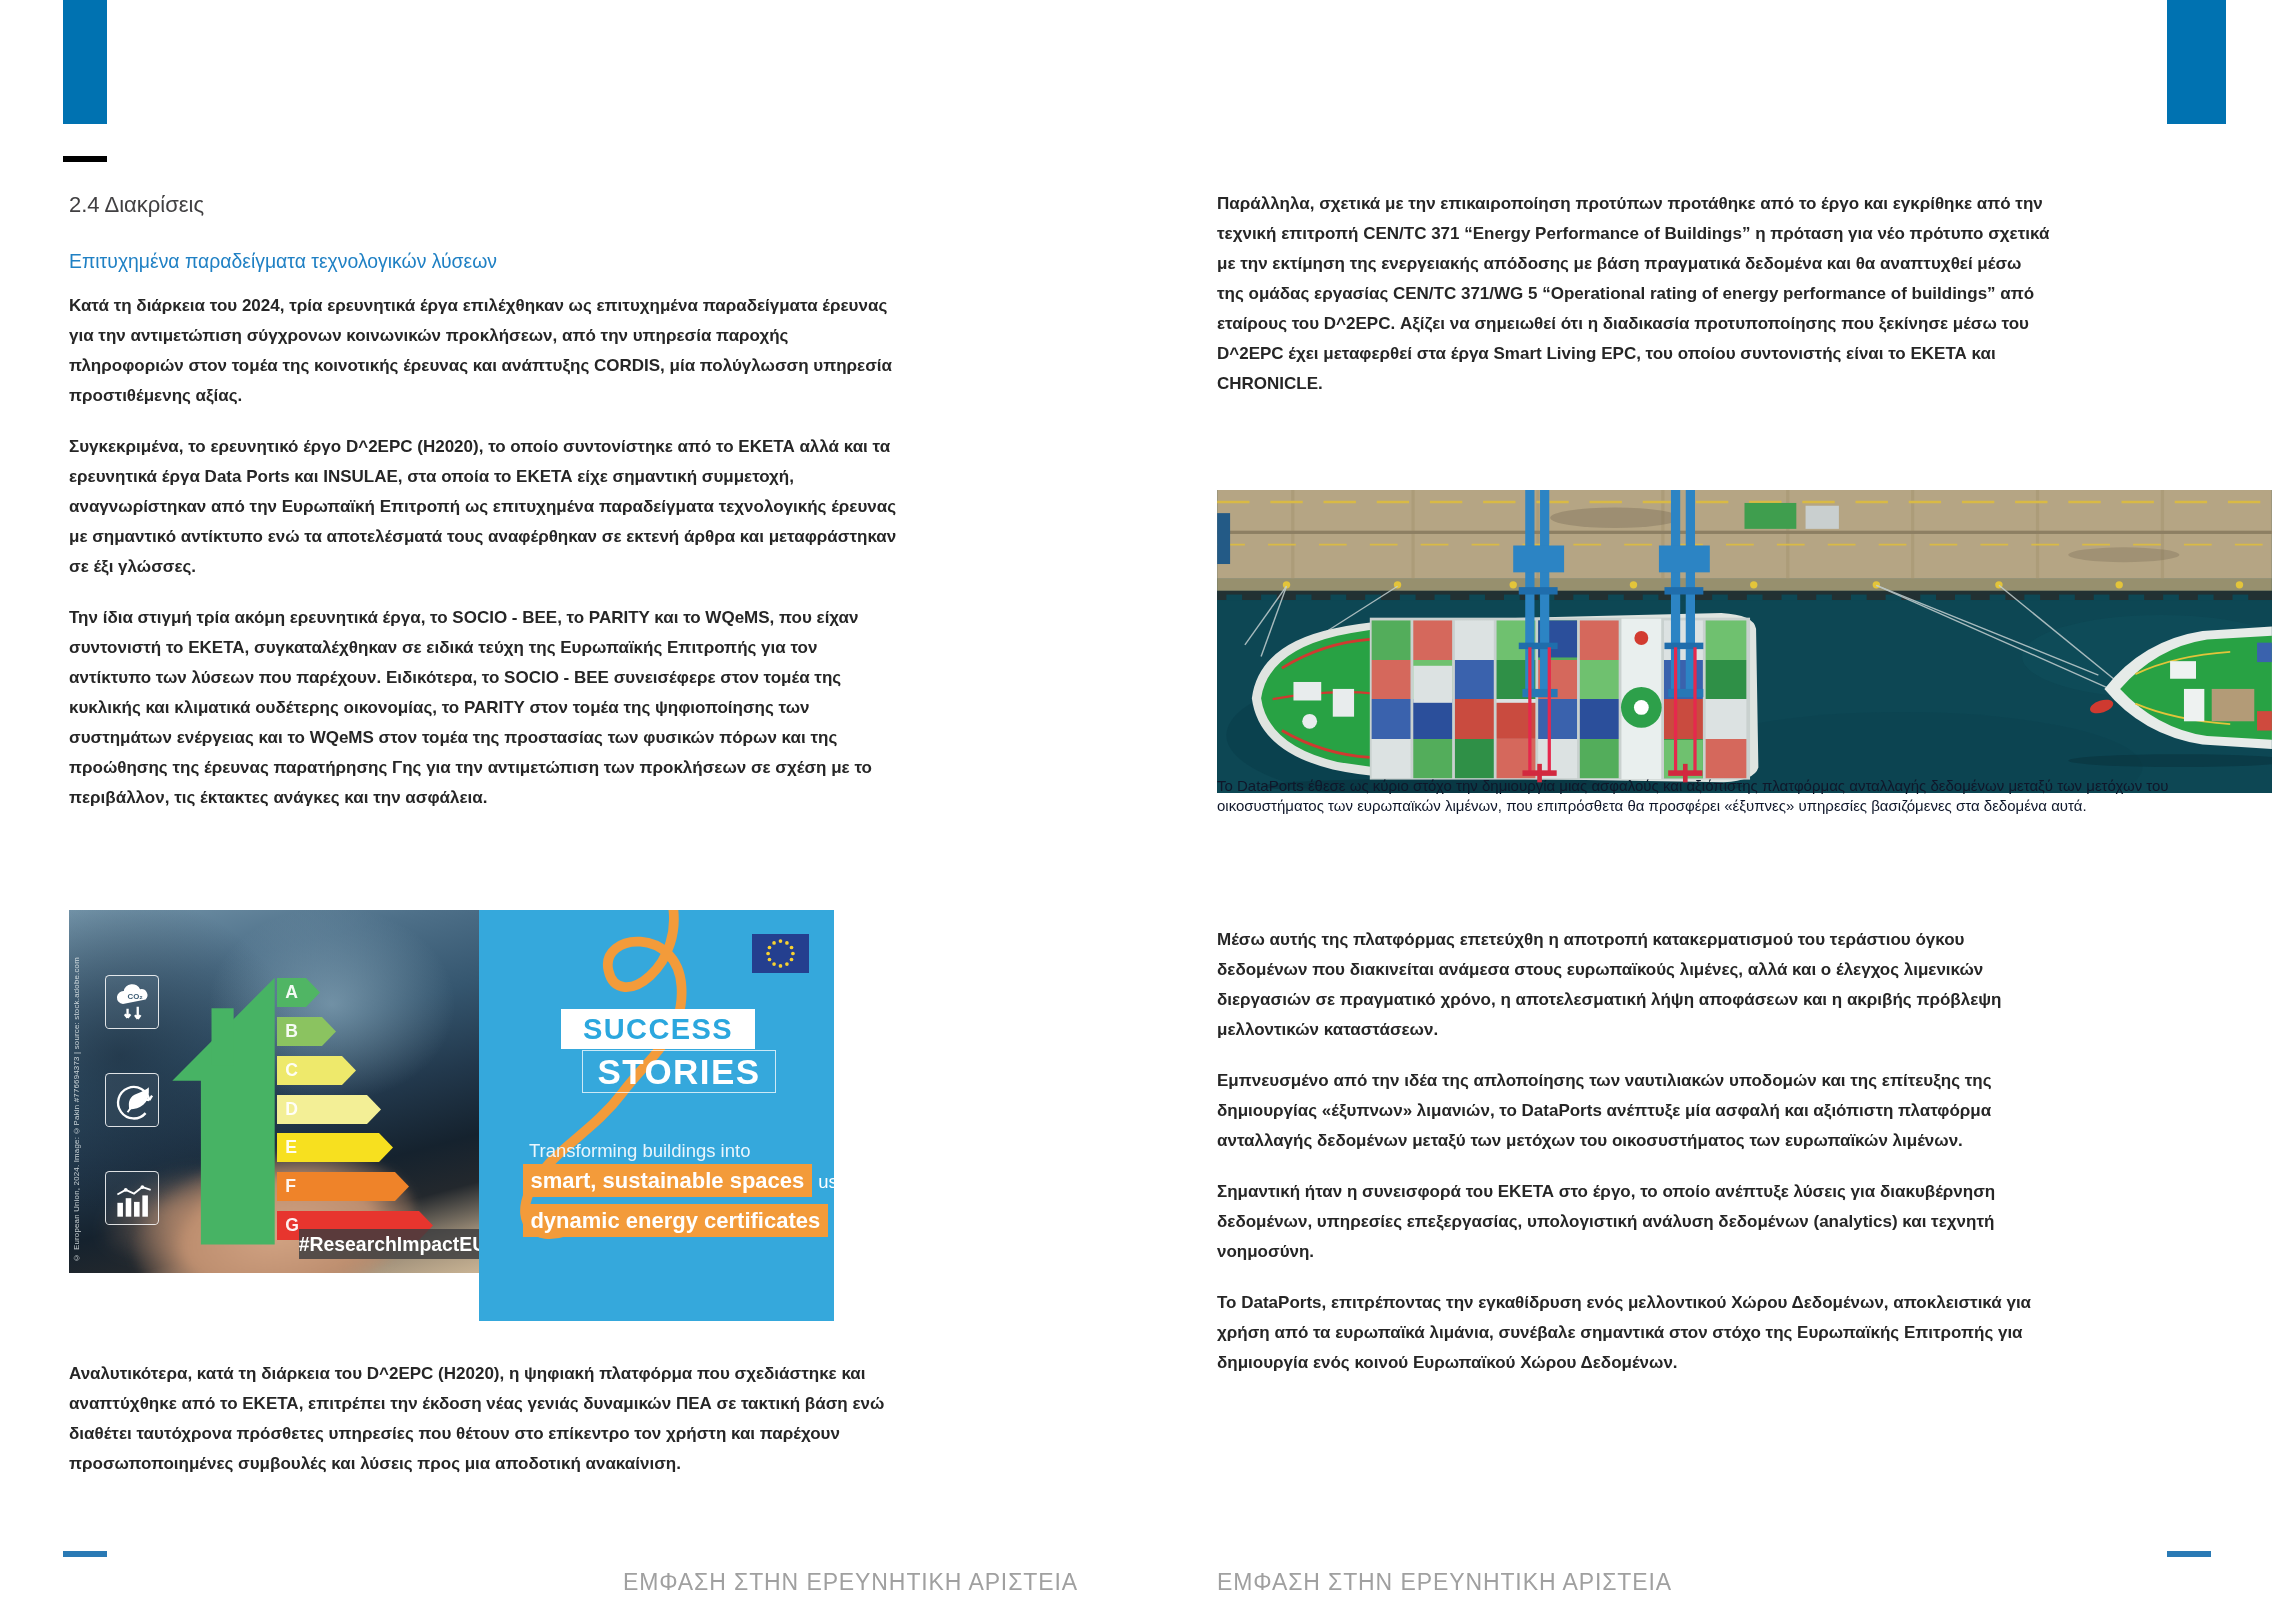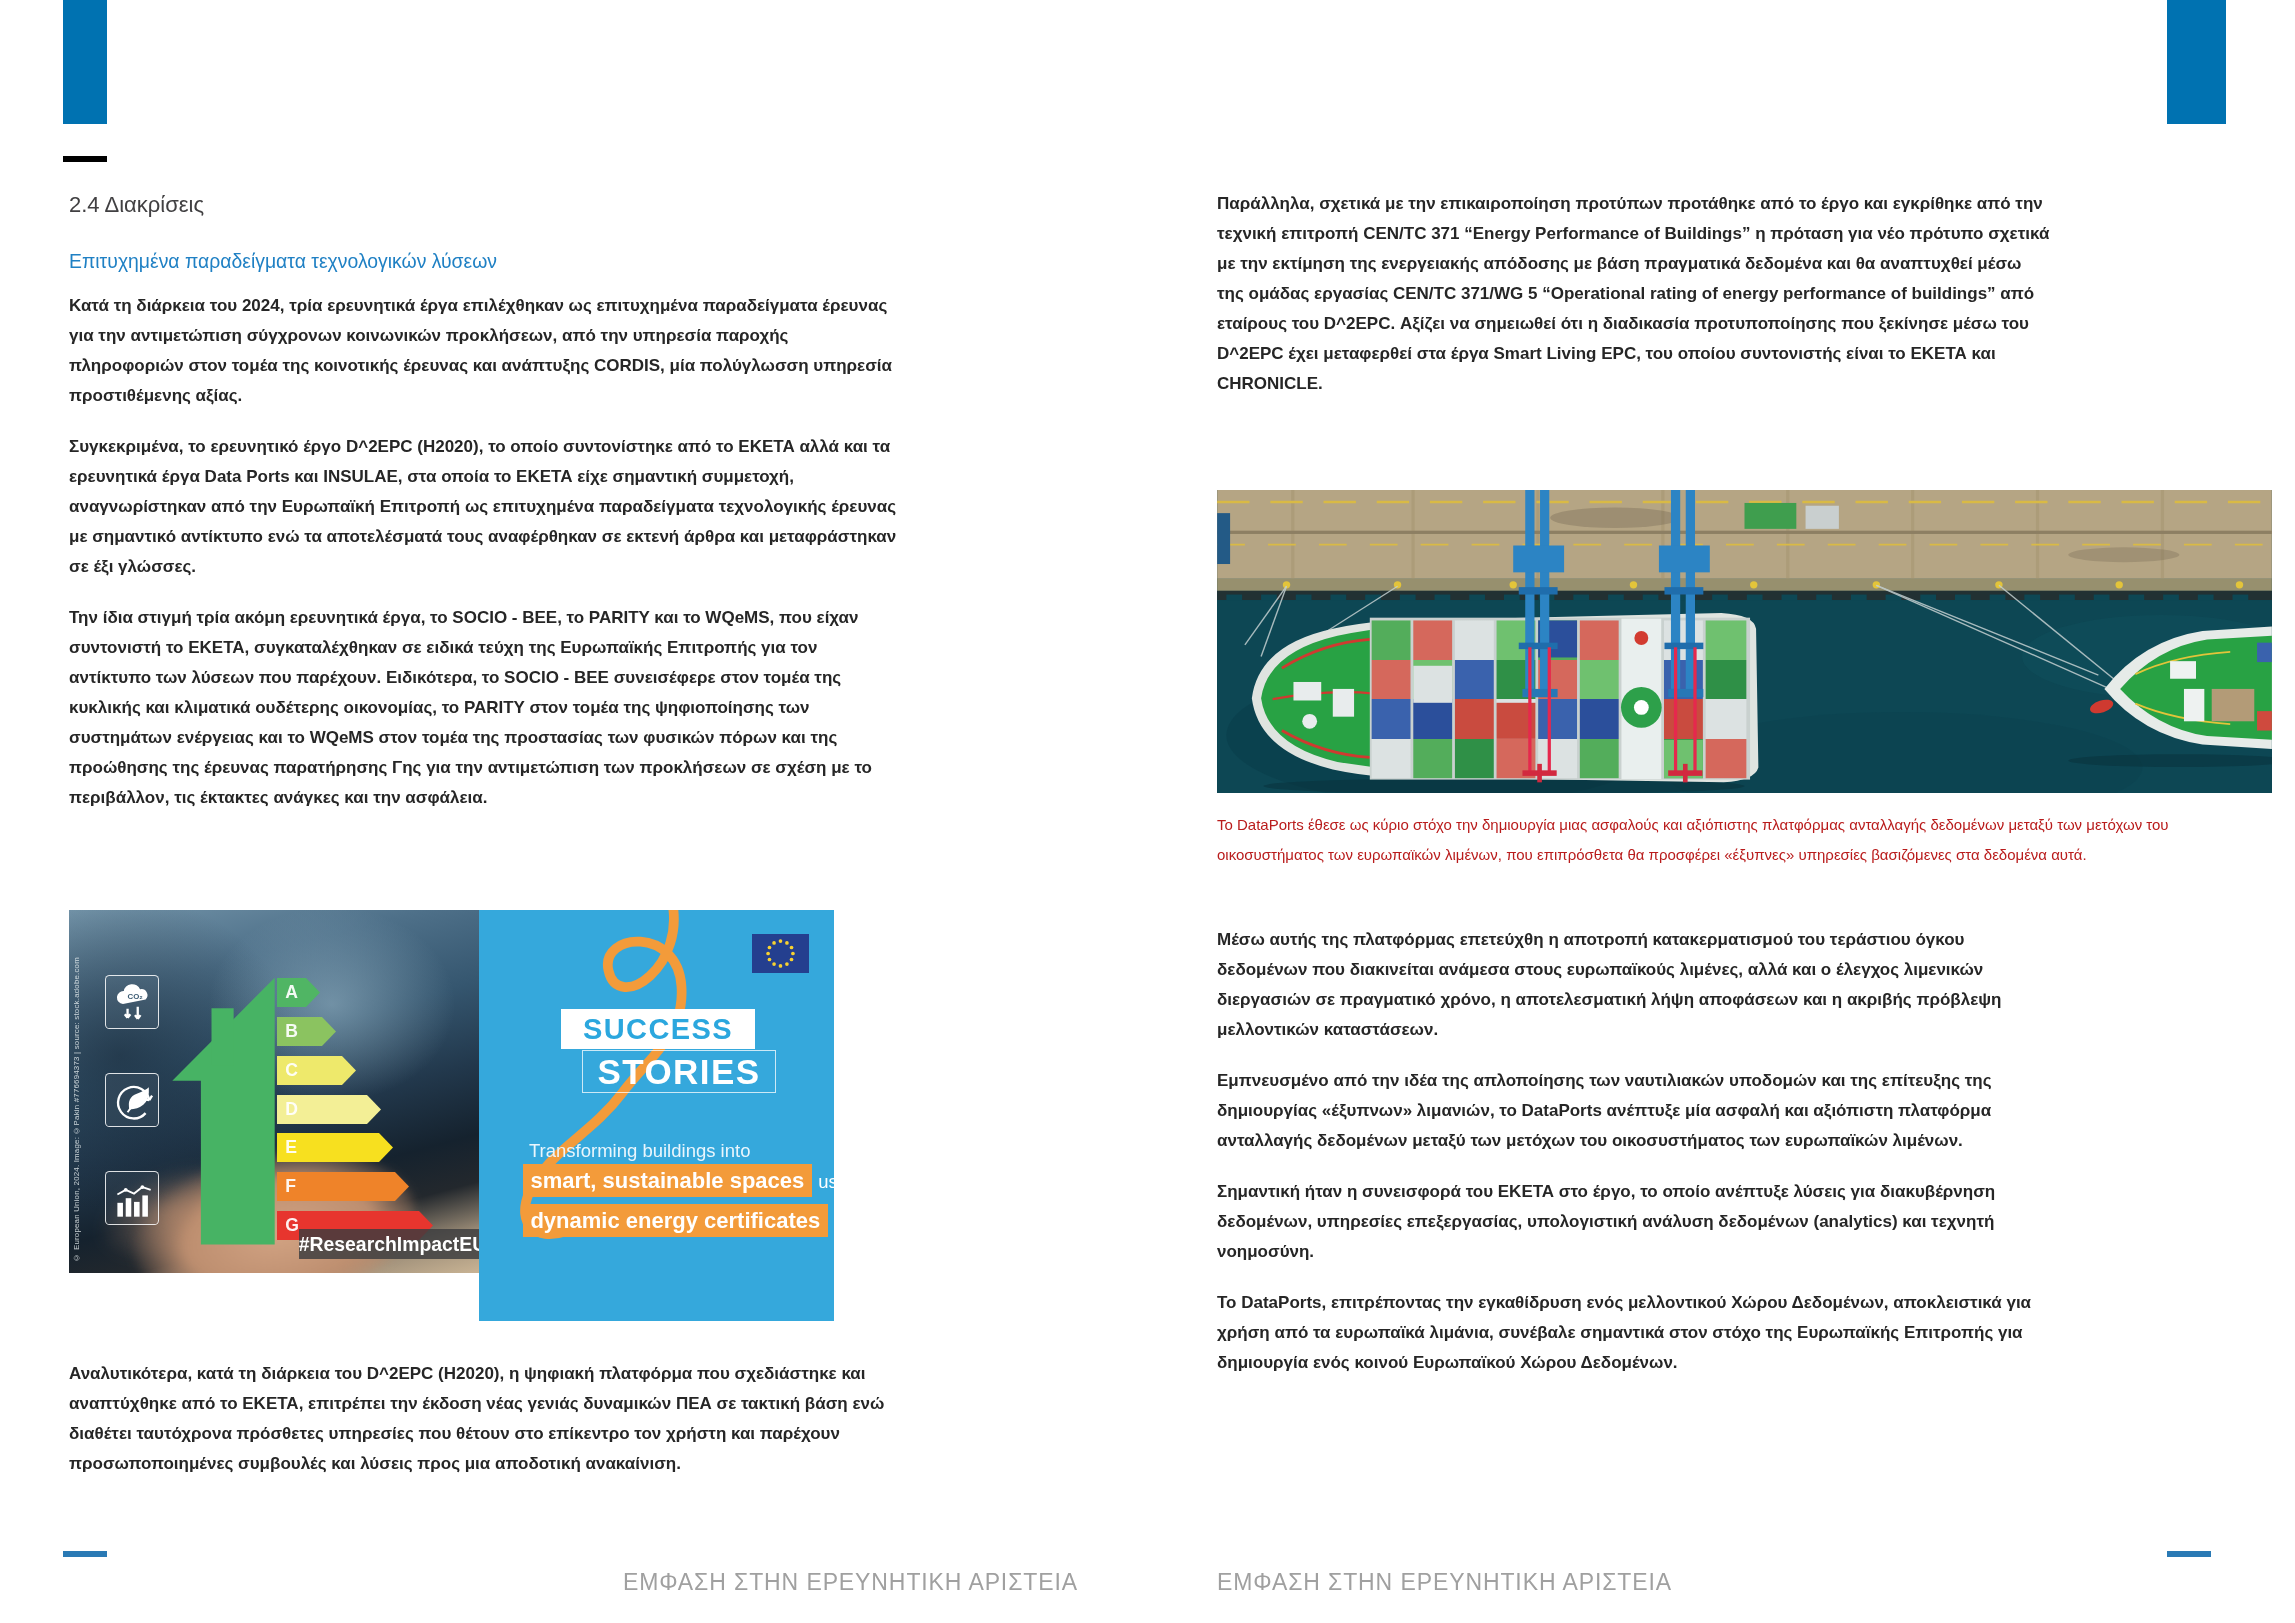--- a/index.html
+++ b/index.html
@@ -18,21 +18,21 @@
 
   
   .col{position:absolute;width:833px;font-weight:bold;}
   .col p{margin:0 0 21px 0;font-size:17px;line-height:30px;color:#262626;}
   .col-left{left:69px;top:291px;}
   .col-left-bottom{left:69px;top:1359px;}
   .col-right-top{left:1217px;top:189px;}
   .col-right{left:1217px;top:925px;width:838px;}
 
   
-  .caption{position:absolute;left:1217px;top:810px;width:1009px;font-size:15px;line-height:30px;color:#b91c1c;}
+  .caption{position:absolute;left:1217px;top:776px;width:1009px;font-size:15px;line-height:20px;color:#0f172a;}
   .footer-num{position:absolute;top:1648px;font-size:18.5px;color:#3b82f6;}
   .footer-num.n36{left:69px;}
   .footer-num.n37{left:2115px;width:98px;text-align:right;}
   .footer-title{position:absolute;top:1569px;font-size:23px;letter-spacing:0.9px;color:#a0a0a0;}
   .footer-title.ltr{left:69px;width:1009px;text-align:right;}
   .footer-title.rtl{left:1217px;}
   .footerdash{position:absolute;top:1551px;width:44px;height:5.6px;background:#2a7ab5;}
   .footerdash.l{left:63px;}
   .footerdash.r{left:2167px;}
 

